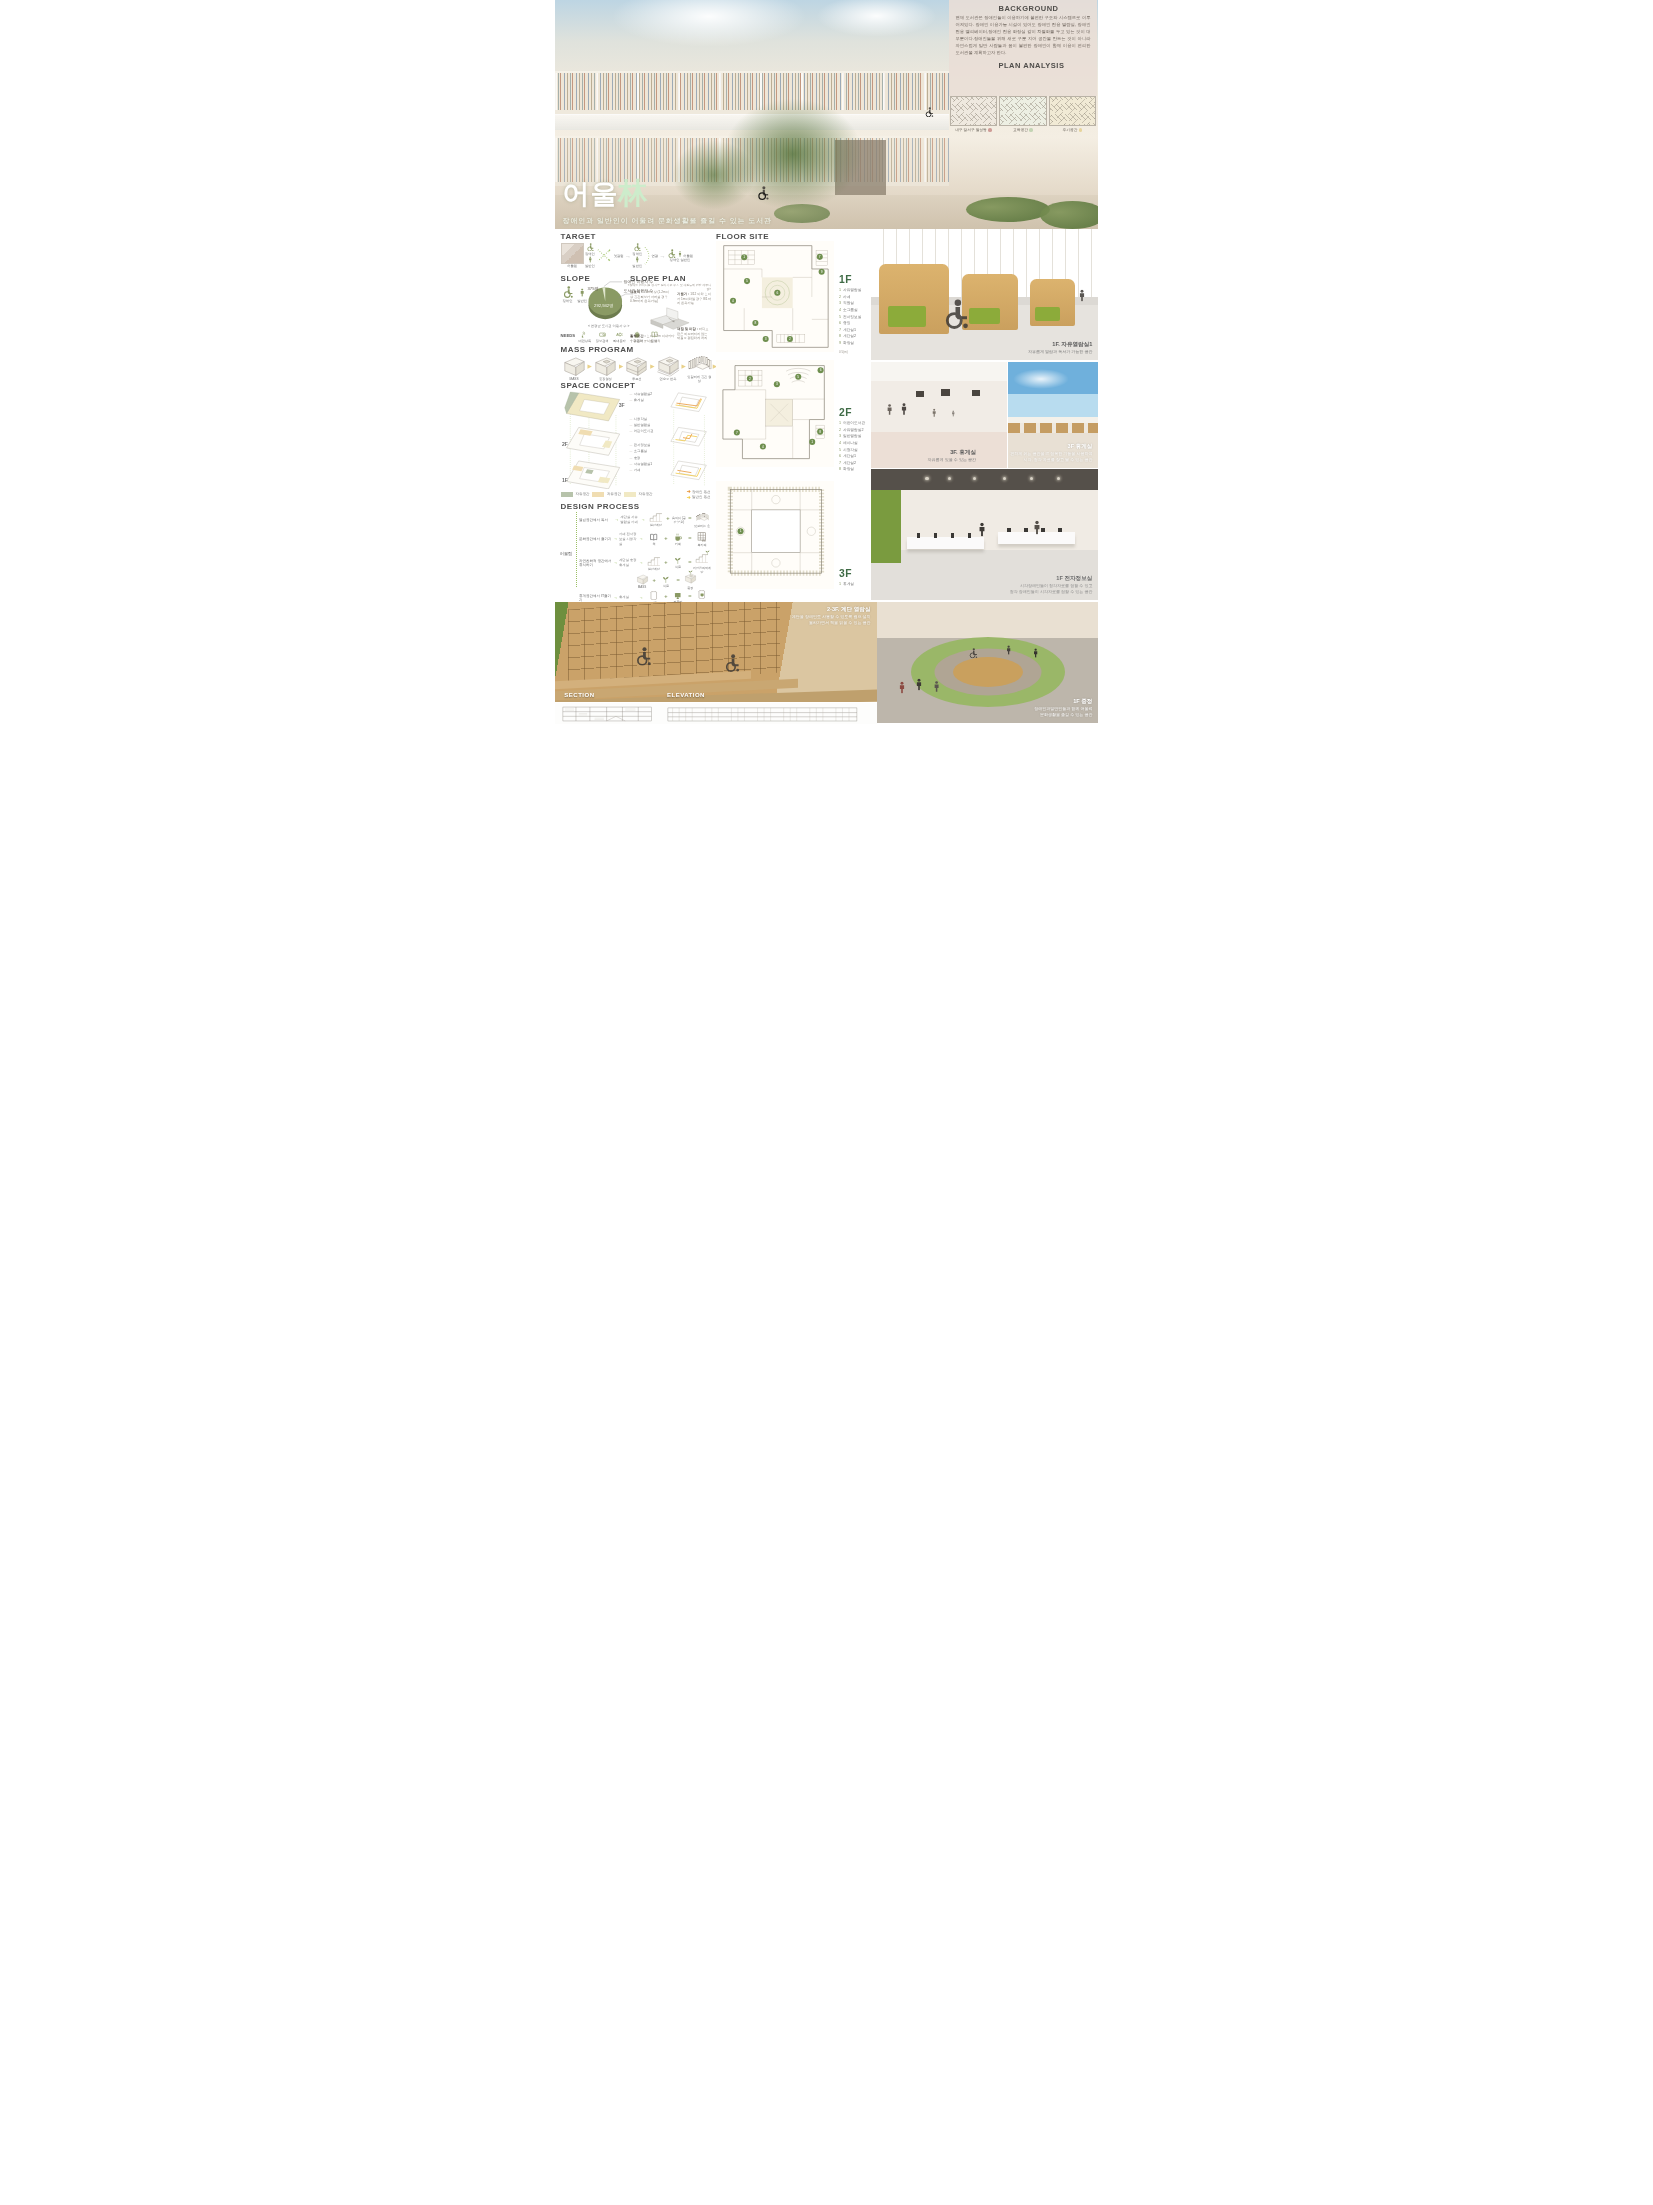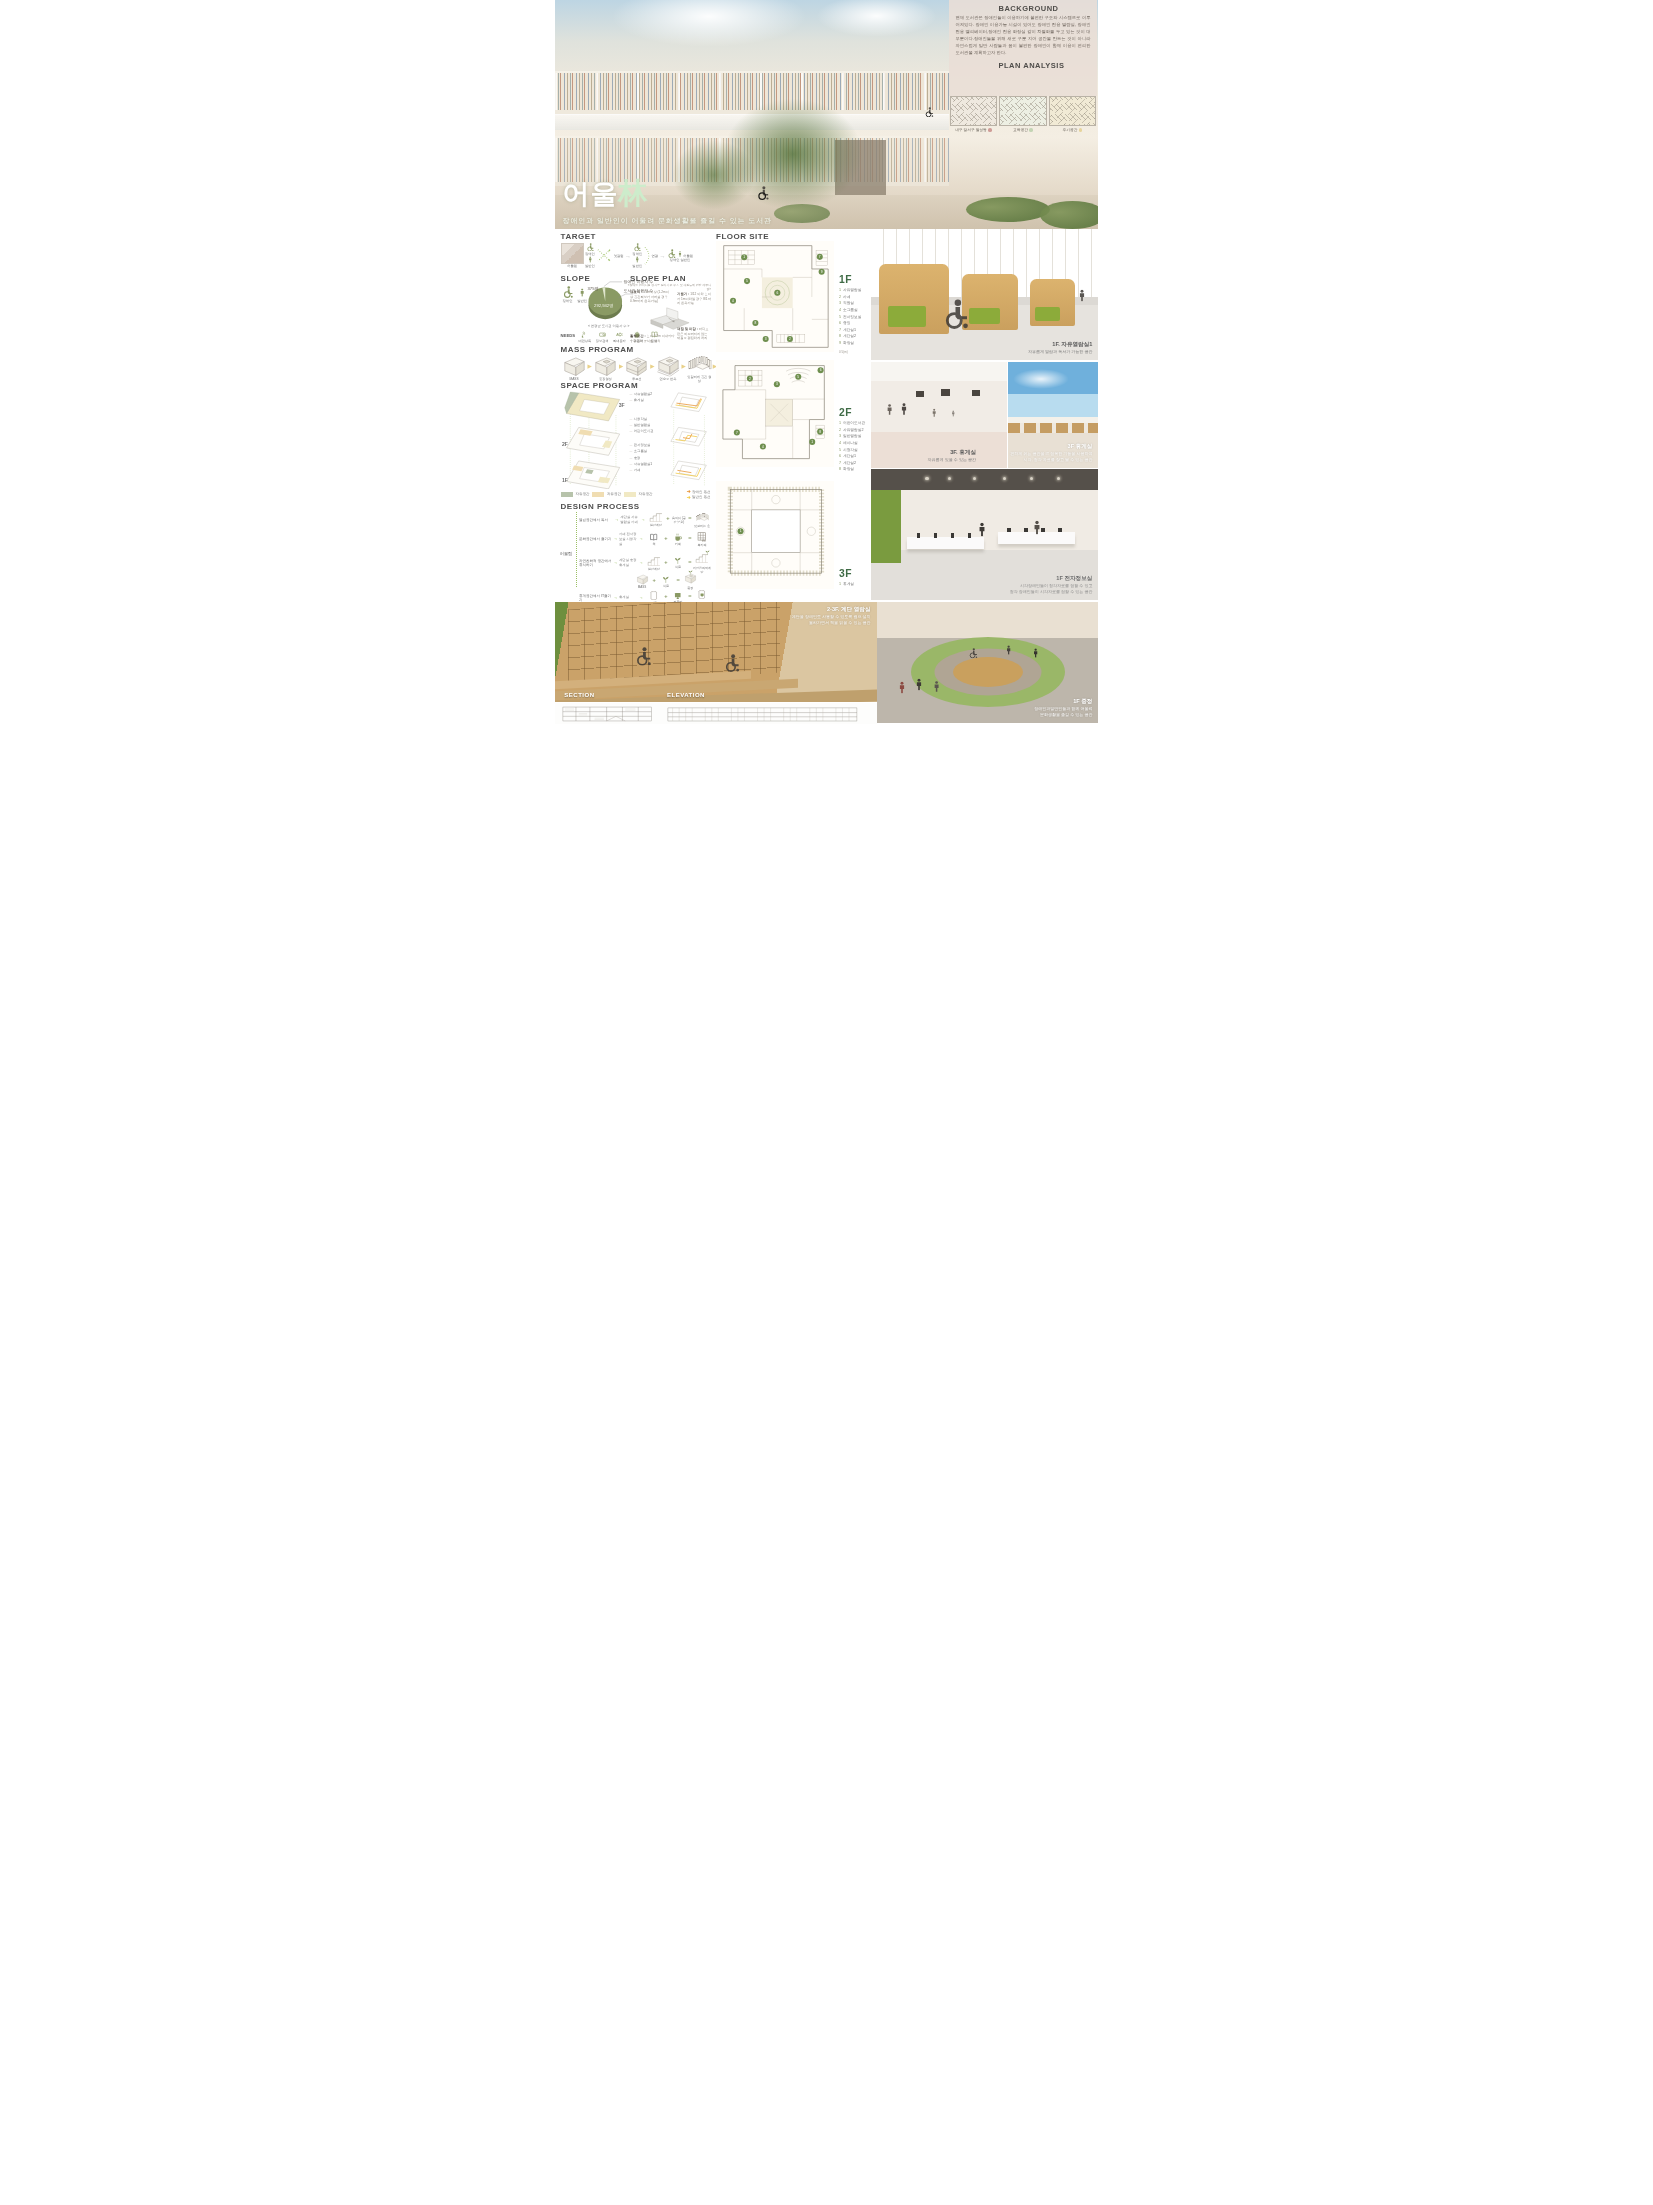--- a/index.html
+++ b/index.html
@@ -522,21 +522,21 @@
           <svg width="25" height="20.5" viewBox="0 0 54 44">
               <use href="#sym-slatring"></use>
             </svg>
           <span class="cap">엇갈리게 공간 형성</span>
         </div>
         <span class="mass-arrow">▶</span>
       </div>
     </div>
     </div>
 
-  <h2 class="abs h-big" style="left:5.6px;top:381px;">SPACE PROGRAM</h2>
+  <h2 class="abs h-big" style="left:5.6px;top:381px;">SPACE CONCEPT</h2>
   <div class="abs sp-wrap" style="top:391px;">
     <svg width="68" height="98" viewBox="0 0 146 210">
       <g stroke="#9bbf63" stroke-width=".8" stroke-dasharray="1.5 3">
         <path d="M20 40V200M60 14V176M118 52V204"></path>
       </g>
       <g transform="translate(8,2)">
         <path d="M30 2L118 16 94 62 4 46Z" fill="#f1e9c4" stroke="#b4ad97" stroke-width=".8"></path>
         <path d="M42 16L96 24 84 48 32 40Z" fill="#fff" stroke="#b4ad97" stroke-width=".6"></path>
         <path d="M4 46L30 2 12 0 0 34Z" fill="#b7c3ab" stroke="#9aa78f" stroke-width=".6"></path>
       </g>

